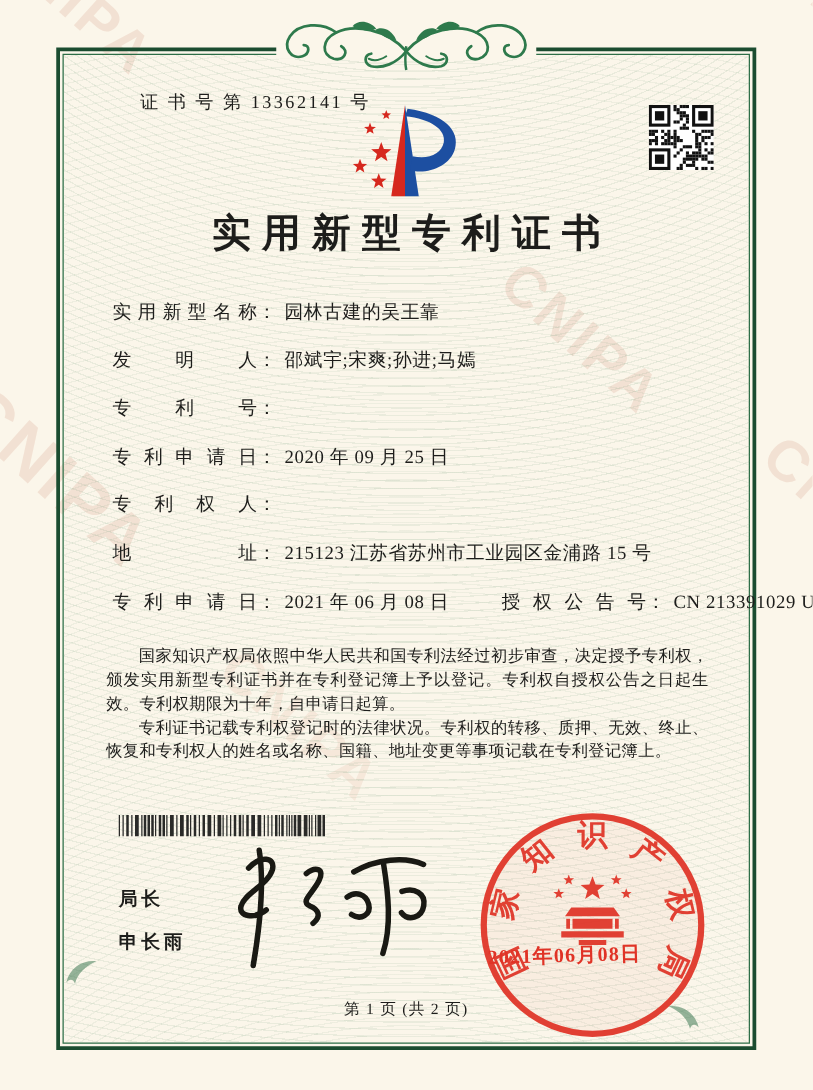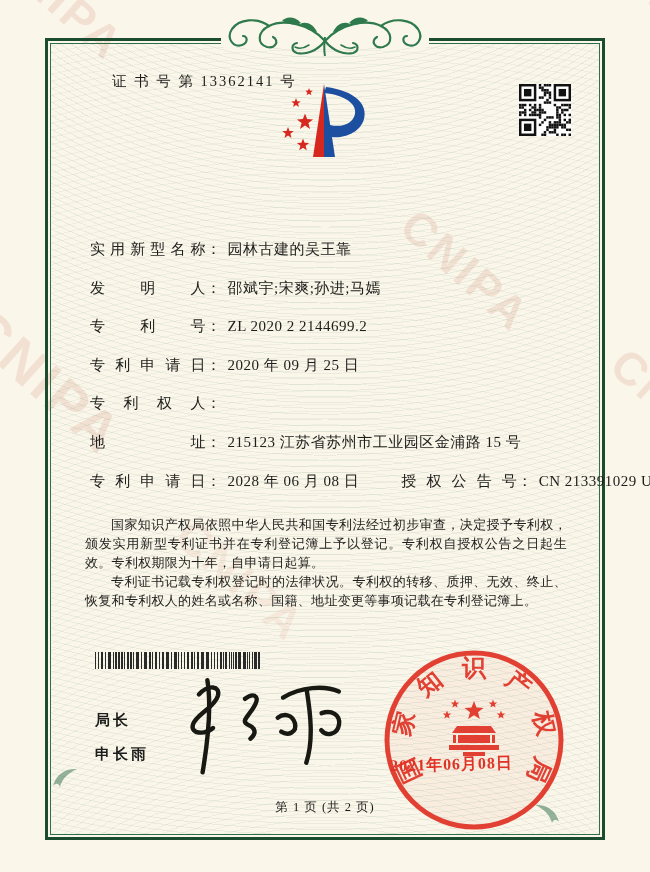--- a/index.html
+++ b/index.html
@@ -261,55 +261,55 @@
       <rect x="2.4761904761904763" y="2.4761904761904763" width="12.380952380952381" height="12.380952380952381" fill="#fff"></rect>
       <rect x="4.9523809523809526" y="4.9523809523809526" width="7.428571428571429" height="7.428571428571429" fill="#111"></rect>
       <rect x="34.66666666666667" y="0" width="17.333333333333336" height="17.333333333333336" fill="#111"></rect>
       <rect x="37.142857142857146" y="2.4761904761904763" width="12.380952380952381" height="12.380952380952381" fill="#fff"></rect>
       <rect x="39.61904761904762" y="4.9523809523809526" width="7.428571428571429" height="7.428571428571429" fill="#111"></rect>
       <rect x="0" y="34.66666666666667" width="17.333333333333336" height="17.333333333333336" fill="#111"></rect>
       <rect x="2.4761904761904763" y="37.142857142857146" width="12.380952380952381" height="12.380952380952381" fill="#fff"></rect>
       <rect x="4.9523809523809526" y="39.61904761904762" width="7.428571428571429" height="7.428571428571429" fill="#111"></rect>
     </svg>
 
+  <div class="title">实用新型专利证书</div>
 
   <div class="fields">
     <div class="frow">
       <span class="flabel">实用新型名称</span>
         <span class="fcolon">：</span>
       <span class="fvalue">园林古建的吴王靠</span>
     </div>
     <div class="frow">
       <span class="flabel">发明人</span>
         <span class="fcolon">：</span>
       <span class="fvalue">邵斌宇;宋爽;孙进;马嫣</span>
     </div>
     <div class="frow">
       <span class="flabel">专利号</span>
         <span class="fcolon">：</span>
-      <span class="fvalue">ZL 2020 2 2144699.2</span>
     </div>
     <div class="frow">
       <span class="flabel">专利申请日</span>
         <span class="fcolon">：</span>
       <span class="fvalue">2020 年 09 月 25 日</span>
     </div>
     <div class="frow">
       <span class="flabel">专利权人</span>
         <span class="fcolon">：</span>
     </div>
     <div class="frow">
       <span class="flabel">地址</span>
         <span class="fcolon">：</span>
       <span class="fvalue">215123 江苏省苏州市工业园区金浦路 15 号</span>
     </div>
     <div class="frow grant-row">
       <span class="flabel">专利申请日</span>
         <span class="fcolon">：</span>
-      <span class="fvalue">2028 年 06 月 08 日</span>
+      <span class="fvalue">2021 年 06 月 08 日</span>
       <span class="grant-gap"></span>
       <span class="flabel">授权公告号</span>
         <span class="fcolon">：</span>
       <span class="fvalue">CN 213391029 U</span>
     </div>
   </div>
 
   <div class="paras">
     <p>国家知识产权局依照中华人民共和国专利法经过初步审查，决定授予专利权，颁发实用新型专利证书并在专利登记簿上予以登记。专利权自授权公告之日起生效。专利权期限为十年，自申请日起算。</p>
     <p>专利证书记载专利权登记时的法律状况。专利权的转移、质押、无效、终止、恢复和专利权人的姓名或名称、国籍、地址变更等事项记载在专利登记簿上。</p>

